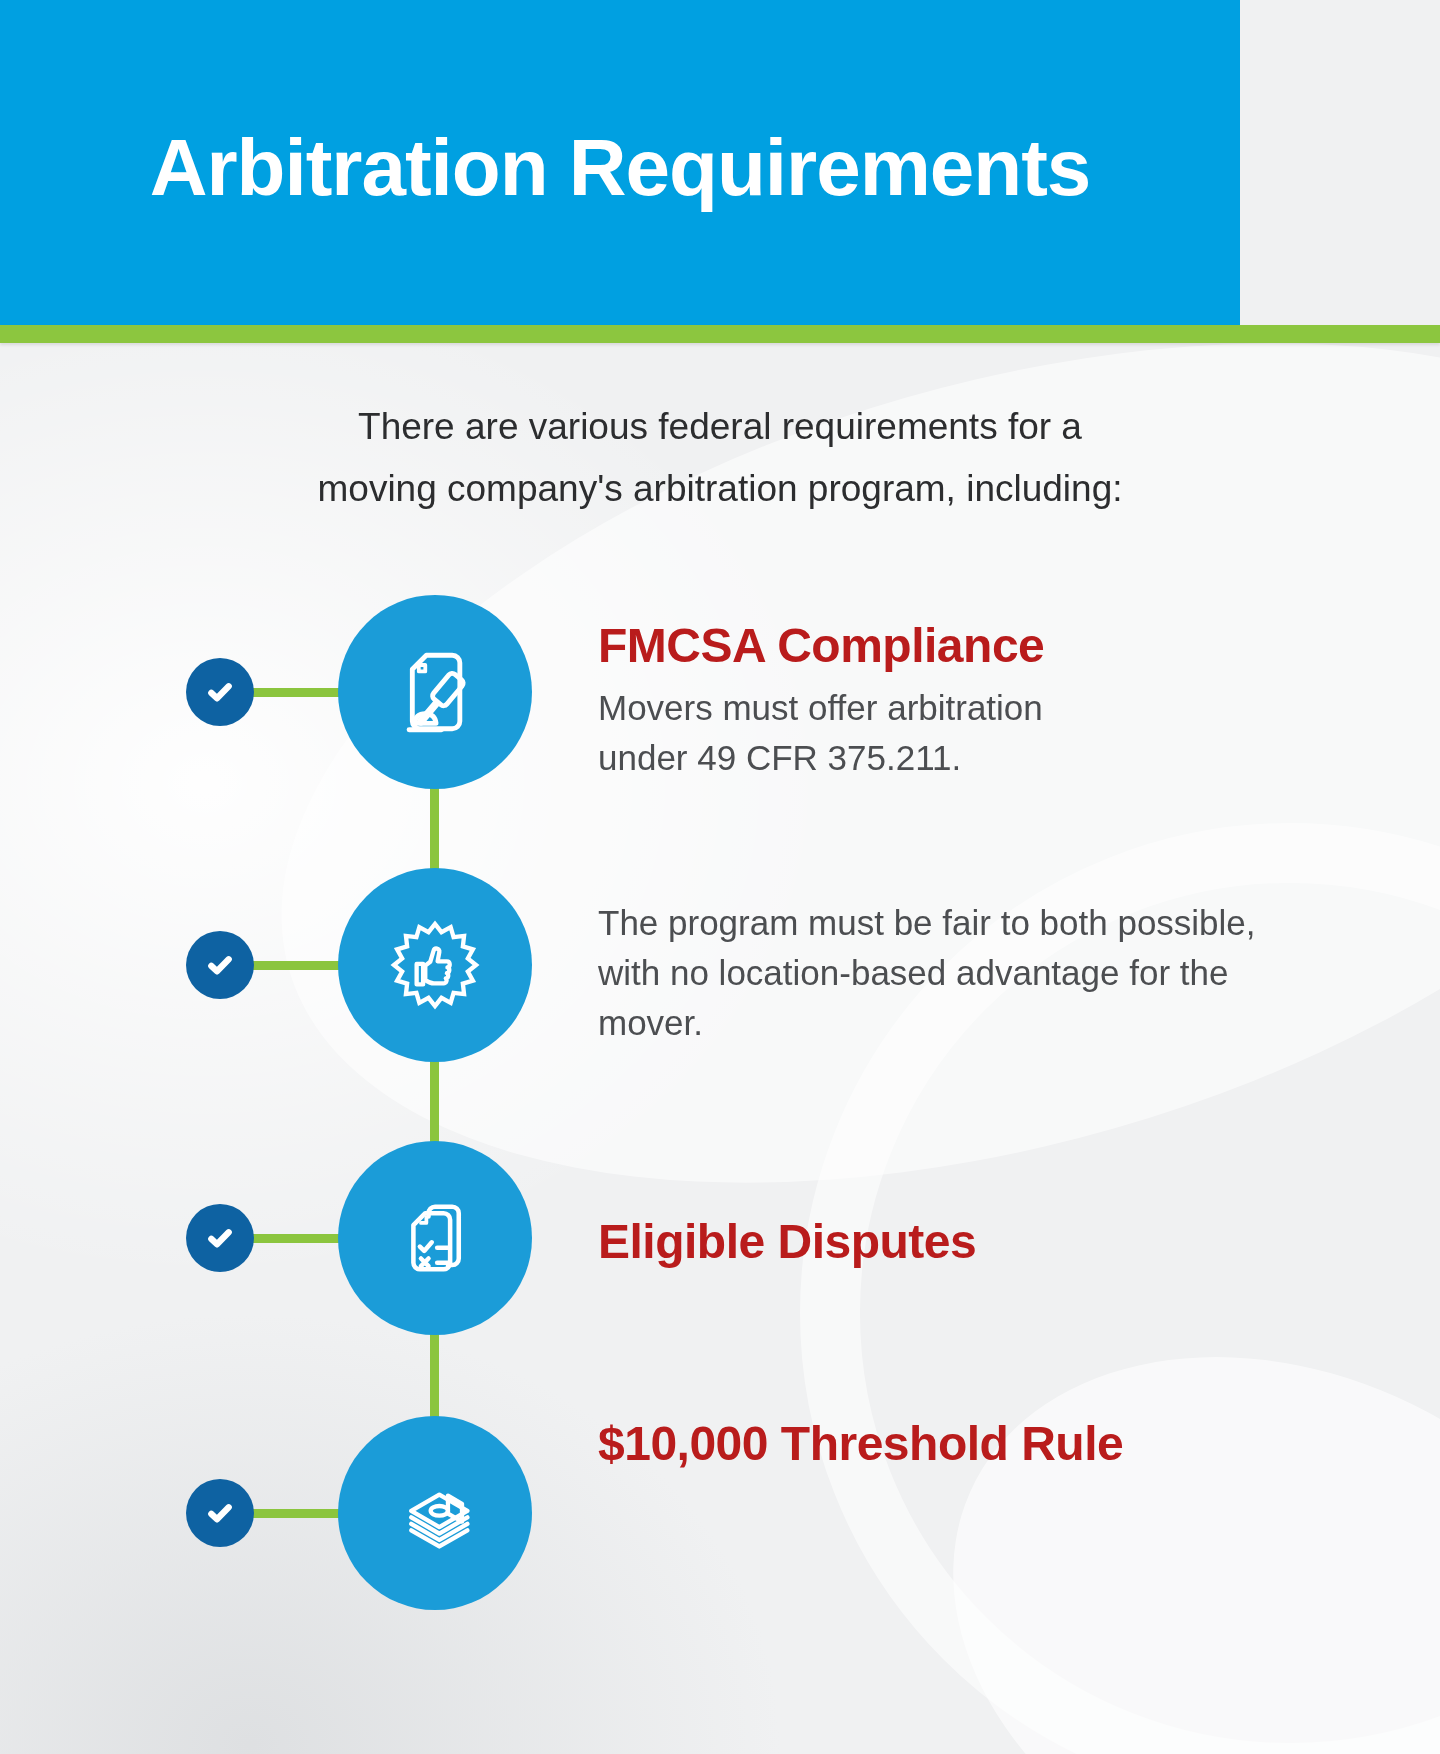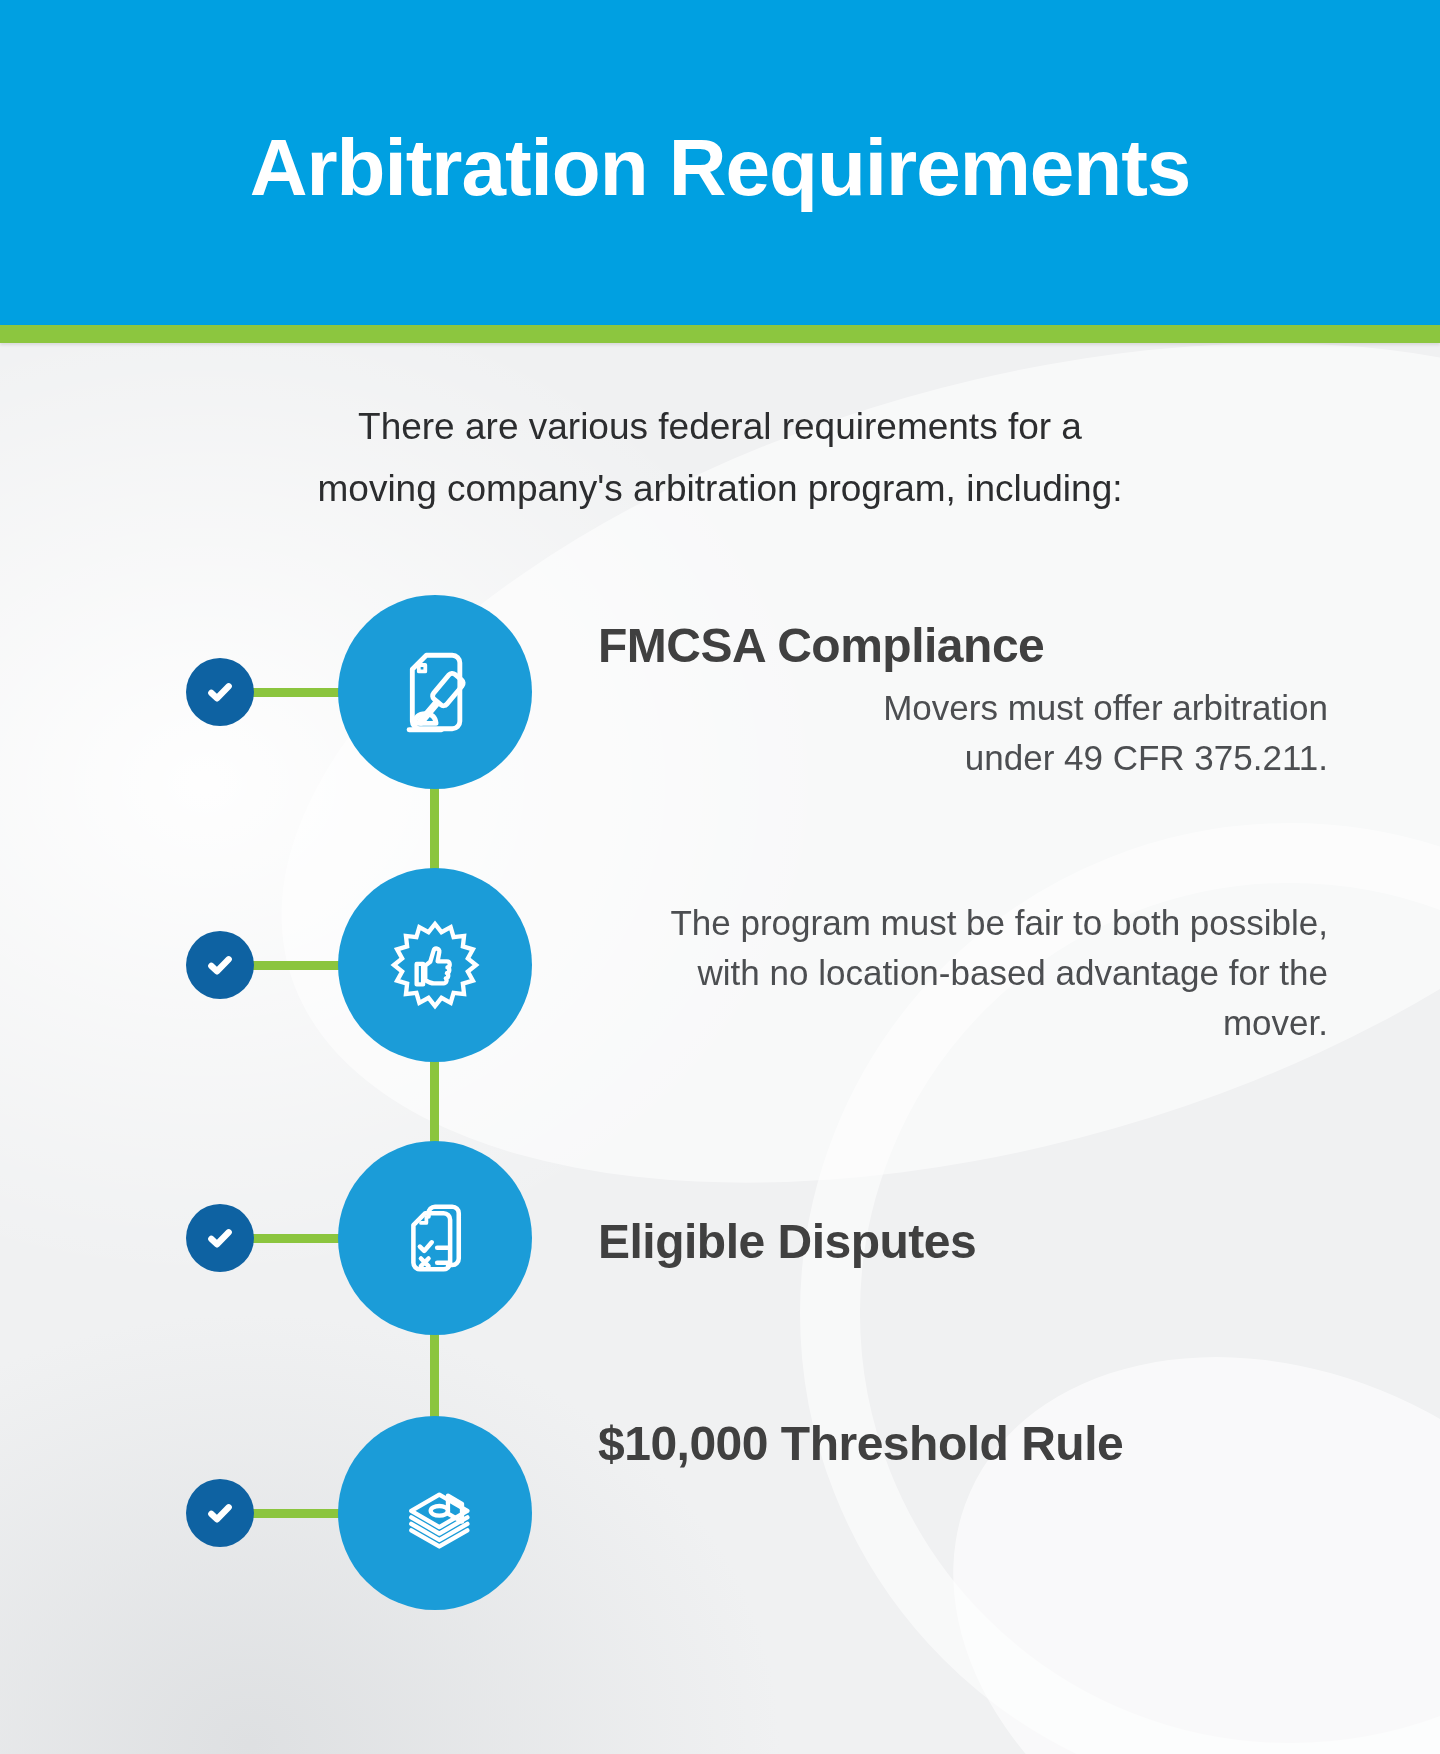--- a/index.html
+++ b/index.html
@@ -4,21 +4,21 @@
 <style>
   * { margin:0; padding:0; box-sizing:border-box; }
   html,body { background:#e4e5e6; }
   .page {
     position:relative; width:1440px; height:1754px;
     background:#f0f1f2; overflow:hidden;
     font-family:"Liberation Sans", sans-serif;
   }
   
   .header {
-    position:absolute; left:0; top:0; width:1440px; height:325px;
+    position:absolute; left:0; top:0; width:1240px; height:325px;
     background:#00a0e1;
     display:flex; align-items:center; justify-content:center;
   }
   .header h1 {
     color:#ffffff; font-size:80px; font-weight:bold; letter-spacing:-1px;
     padding-top:10px;
   }
   .accent-bar {
     position:absolute; left:0; top:325px; width:1440px; height:18px;
     background:#8cc63f; box-shadow:0 2px 3px rgba(0,0,0,0.10);
@@ -63,25 +63,25 @@
   .big-circle {
     position:absolute; left:338px; width:194px; height:194px; border-radius:50%;
     background:#1b9cd8; z-index:2;
     display:flex; align-items:center; justify-content:center;
   }
   .item-text {
     position:absolute; left:598px; width:730px; z-index:2;
     transform:translateY(-50%);
   }
   .item-text h2 {
-    font-size:48px; font-weight:bold; color:#404040; margin-bottom:10px;
+    font-size:48px; font-weight:bold; color:#b91c1c; margin-bottom:10px;
     letter-spacing:-0.5px;
   }
   .item-text p {
-    font-size:35px; line-height:50px; color:#4c4e51; white-space:pre-line;text-align:right;
+    font-size:35px; line-height:50px; color:#4c4e51; white-space:pre-line;
   }
   svg { display:block; }
 </style>
 </head>
 <body>
 
 <div class="page">
 
   <div class="header">
     <h1>Arbitration Requirements</h1>

